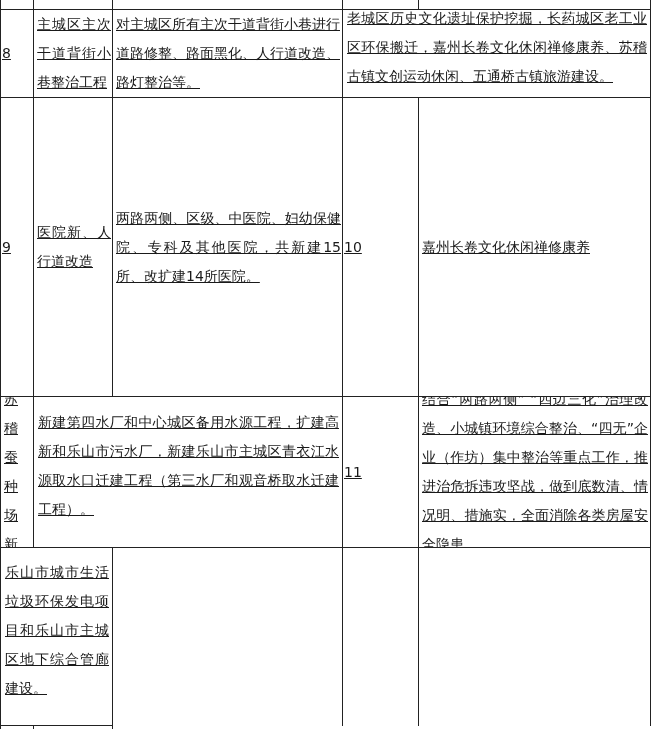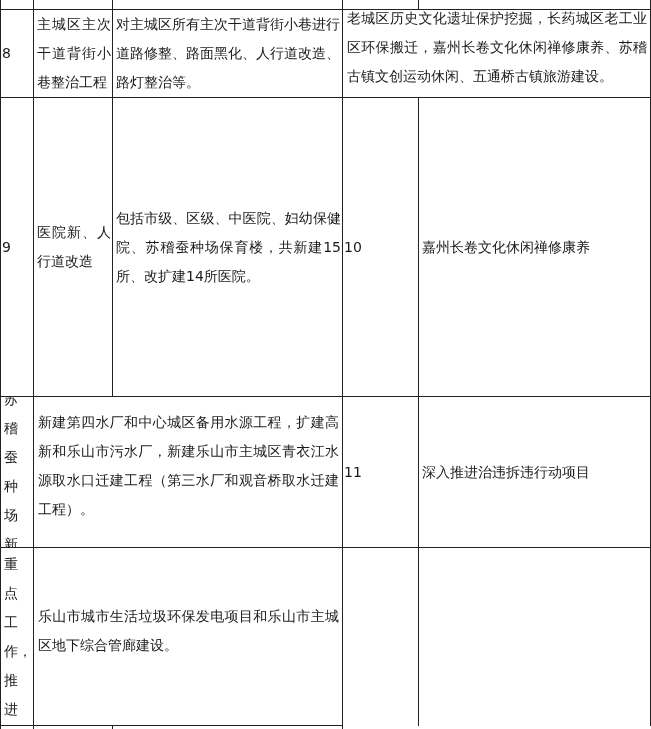--- a/index.html
+++ b/index.html
@@ -24,20 +24,21 @@
   }
   .cell {
     box-sizing: border-box;
     border-right: 1px solid #222222;
     border-bottom: 1px solid #222222;
     display: flex;
     flex-direction: column;
     justify-content: center;
     overflow: hidden;
     line-height: 29px;
+    text-decoration: underline;
   }
   .cell.no-bottom { border-bottom: none; }
   .num-cell {
     padding-left: 1px;
     align-items: flex-start;
   }
   .name-cell {
     padding: 0 1px 0 3px;
     text-align: justify;
   }
@@ -66,29 +67,28 @@
   <div class="cell"></div>
   <div class="cell"></div>
 
   <div class="cell num-cell">8</div>
   <div class="cell name-cell">主城区主次干道背街小巷整治工程</div>
   <div class="cell desc-cell">对主城区所有主次干道背街小巷进行道路修整、路面黑化、人行道改造、路灯整治等。</div>
   <div class="cell wide-cell">老城区历史文化遗址保护挖掘，长药城区老工业区环保搬迁，嘉州长卷文化休闲禅修康养、苏稽古镇文创运动休闲、五通桥古镇旅游建设。</div>
 
   <div class="cell num-cell">9</div>
   <div class="cell sub-cell">医院新、人行道改造</div>
-  <div class="cell sub-cell">包括市级、区级、中医院、妇幼保健院、苏稽蚕种场保育楼，共新建15所、改扩建14所医院。</div>
+  <div class="cell sub-cell">两路两侧、区级、中医院、妇幼保健院、专科及其他医院，共新建15所、改扩建14所医院。</div>
 
   <div class="cell num-cell">10</div>
   <div class="cell name-cell">嘉州长卷文化休闲禅修康养</div>
   <div class="cell desc-cell">全面实施演武街棚户区改造、上-中-顺棚改项目二期、苏稽蚕种场保育楼、苏稽蚕种场新安置区、人民东路三运司二期、人民西路等城镇危旧房棚户区改造项目</div>
   <div class="cell wide-cell">新建第四水厂和中心城区备用水源工程，扩建高新和乐山市污水厂，新建乐山市主城区青衣江水源取水口迁建工程（第三水厂和观音桥取水迁建工程）。</div>
 
   <div class="cell num-cell">11</div>
-  <div class="cell name-cell">深入推进治违拆违行动项目</div>
   <div class="cell desc-cell">结合“两路两侧” “四边三化”治理改造、小城镇环境综合整治、“四无”企业（作坊）集中整治等重点工作，推进治危拆违攻坚战，做到底数清、情况明、措施实，全面消除各类房屋安全隐患。</div>
   <div class="cell wide-cell">乐山市城市生活垃圾环保发电项目和乐山市主城区地下综合管廊建设。</div>
 
   <div class="cell no-bottom"></div>
   <div class="cell no-bottom"></div>
   <div class="cell no-bottom"></div>
   <div class="cell no-bottom"></div>
   <div class="cell no-bottom"></div>
 
 </div>

